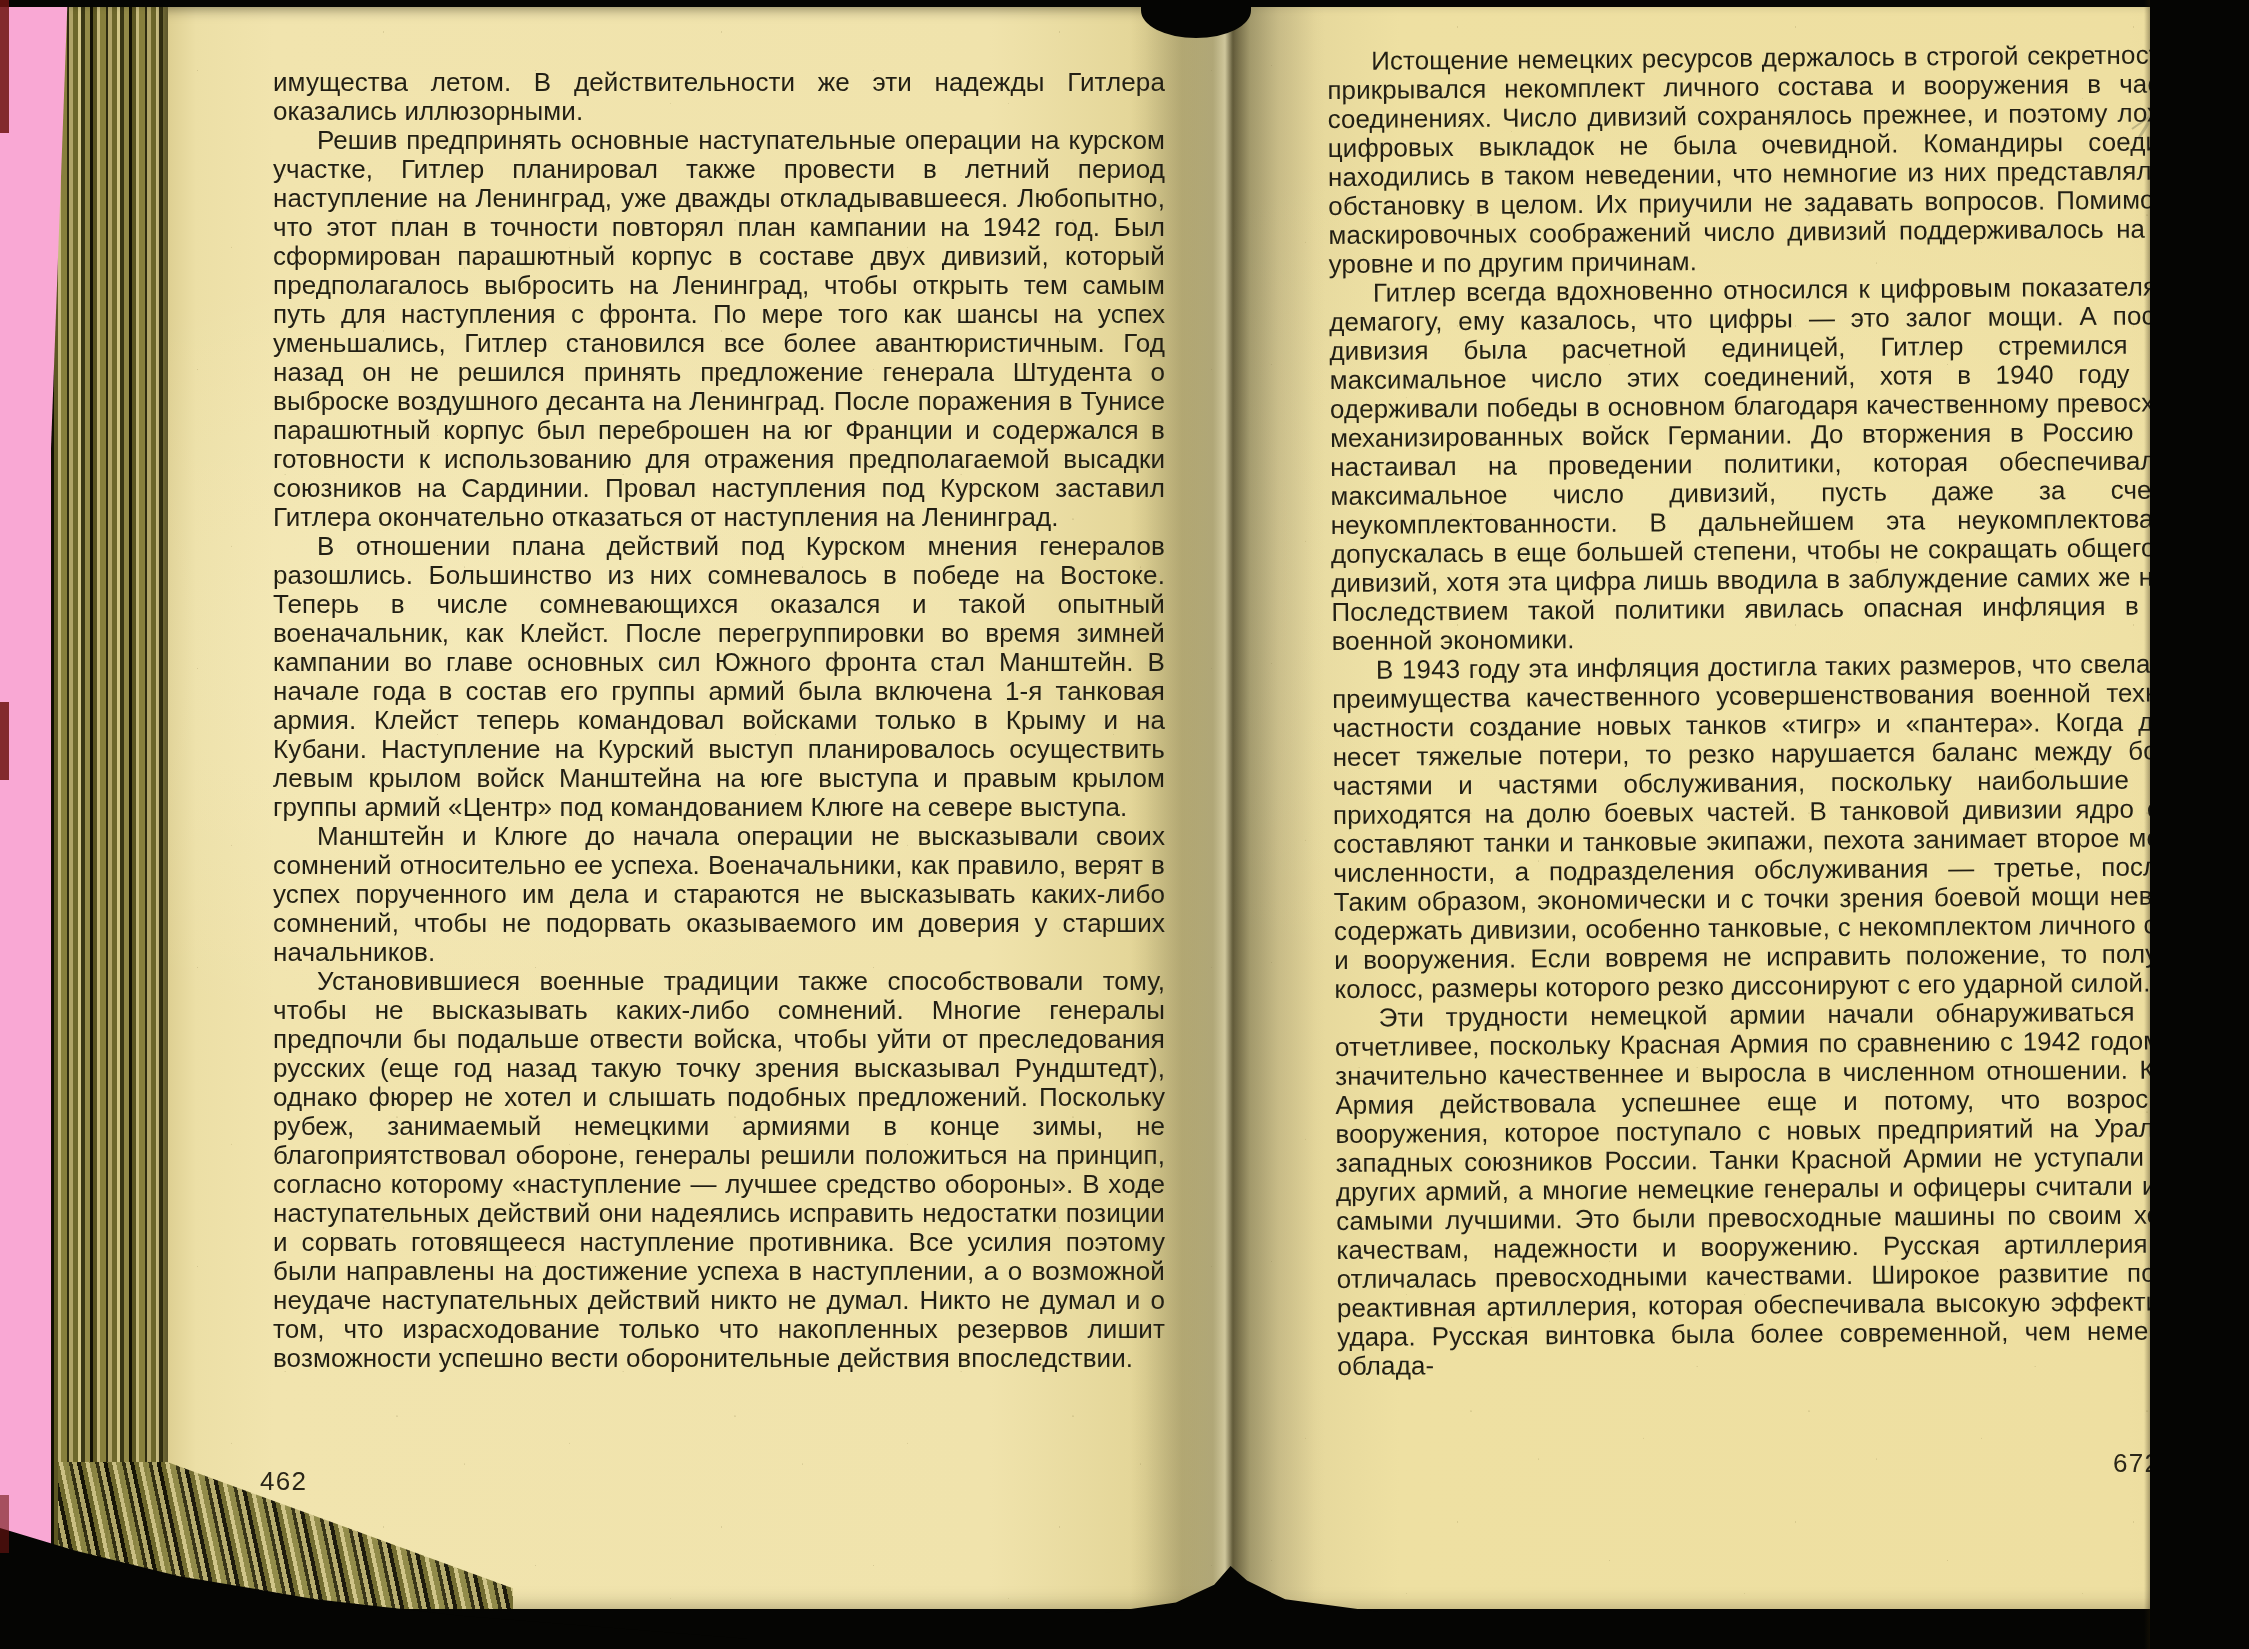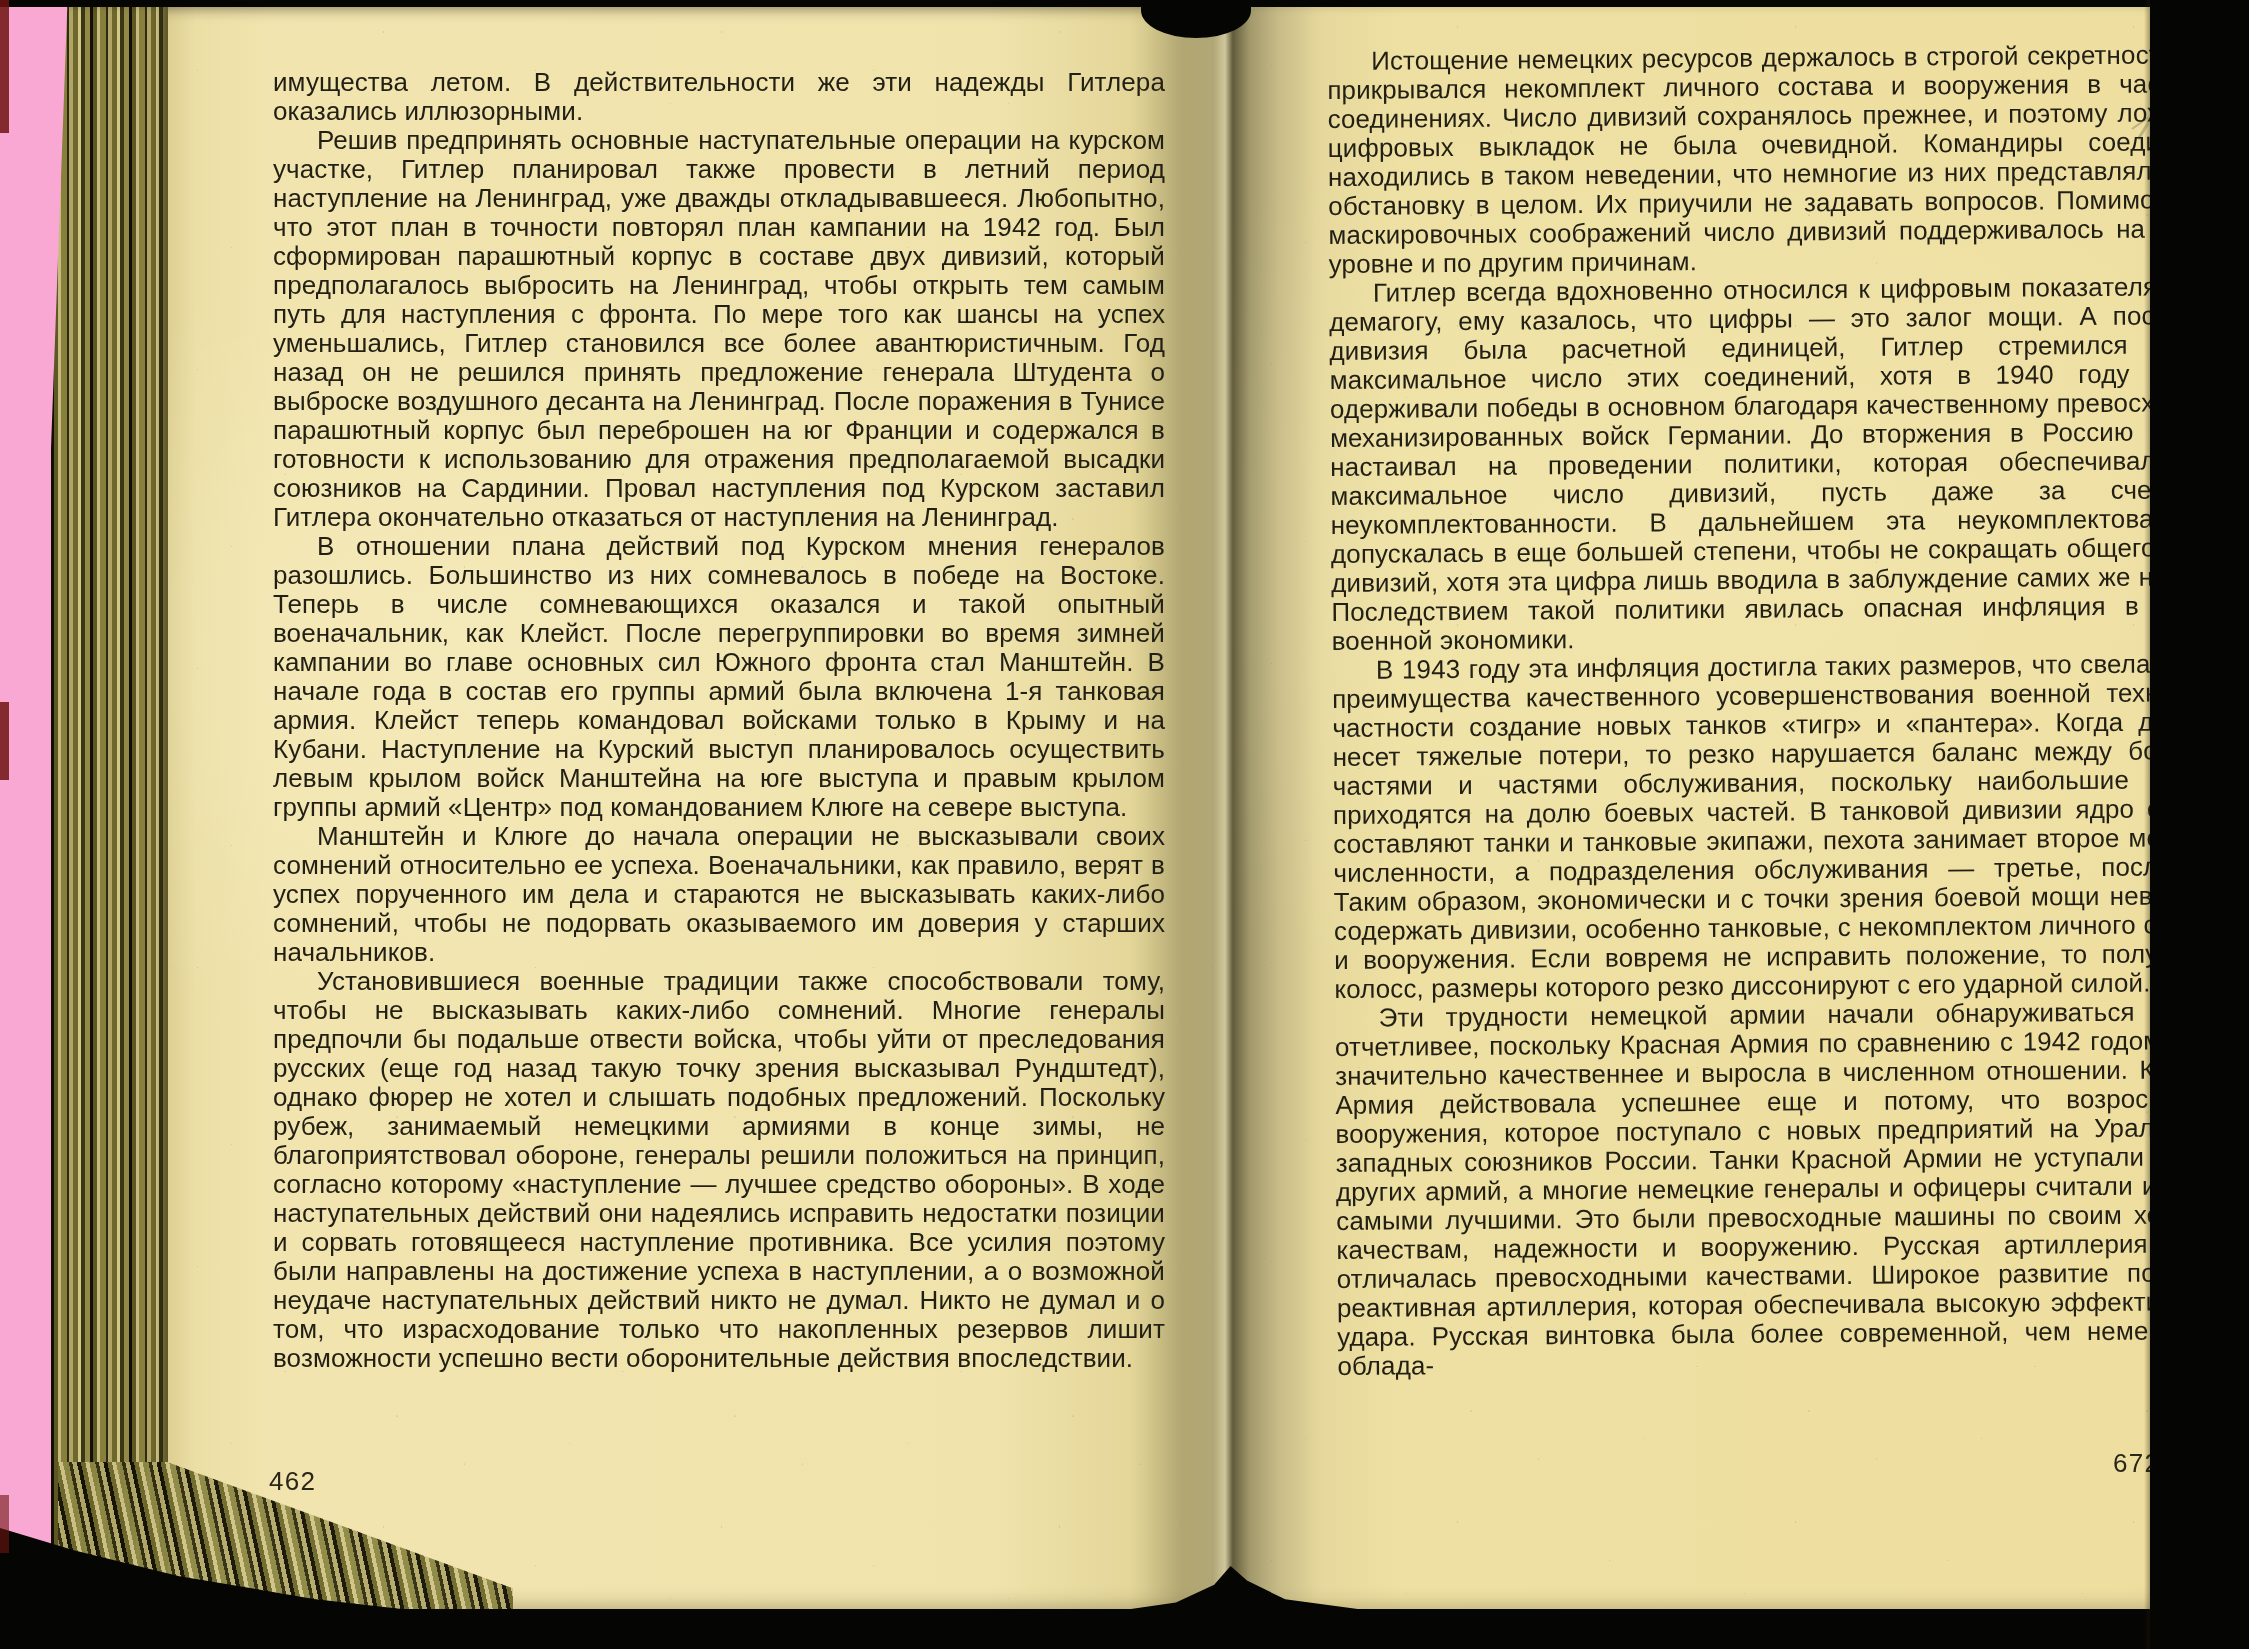--- a/index.html
+++ b/index.html
@@ -100,21 +100,21 @@
     font-size:26px;line-height:29px;text-align:justify;
     letter-spacing:0.1px;
   }
   .page-text p{margin:0;text-indent:44px;}
   .page-text p.no-indent{text-indent:0;}
   .text-left{left:273px;top:68px;width:892px;}
   .text-right{left:1327px;top:47px;width:905px;transform:rotate(-.45deg);transform-origin:0 0;}
   .page-num{
     position:absolute;color:#2a2618;font-size:26px;letter-spacing:1.3px;
   }
-  .num-left{left:269px;top:1466px;}
+  .num-left{left:260px;top:1466px;}
   .num-right{left:2113px;top:1448px;}
 </style>
 </head>
 <body>
 
 <div class="stage">
 
   <div class="page page-left"></div>
   <div class="page page-right"></div>
 

